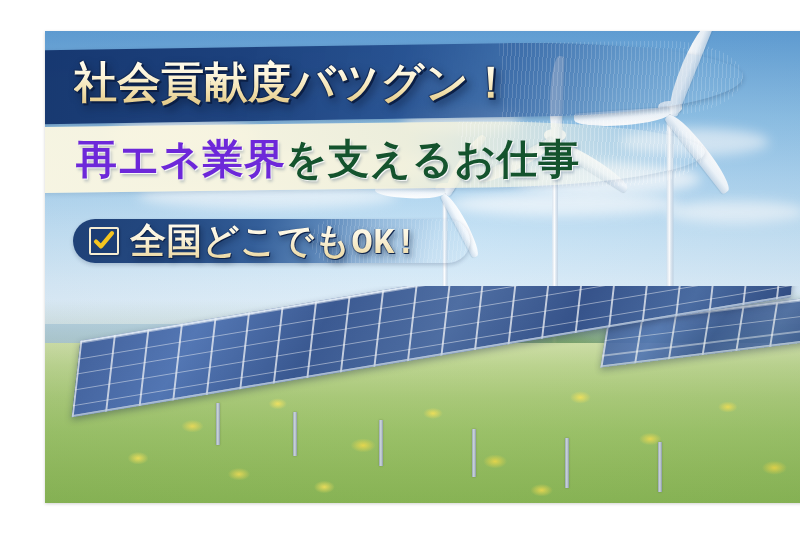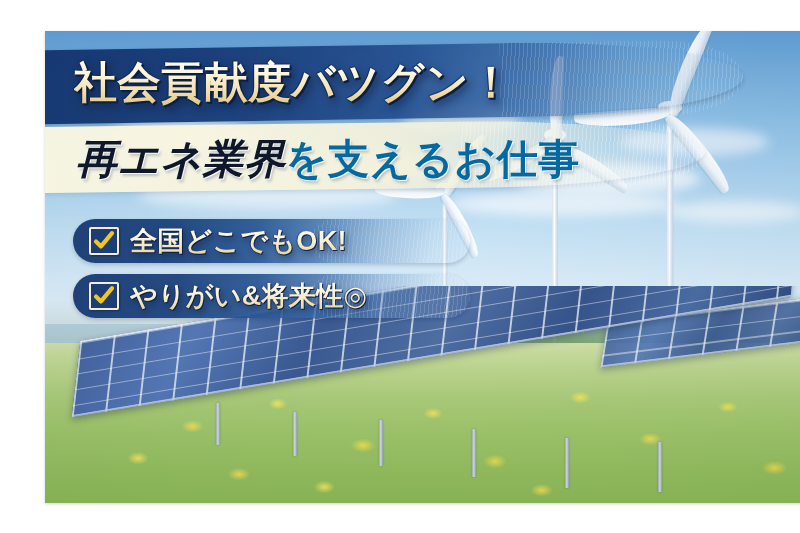--- a/index.html
+++ b/index.html
@@ -320,22 +320,22 @@
     left: 31px;
     top: 101px;
     font-size: 41px;
     font-weight: bold;
     letter-spacing: 0.5px;
     white-space: nowrap;
     text-shadow:
       1px 1px 0 rgba(255,255,255,0.85),
       2px 3px 3px rgba(40,70,110,0.28);
   }
-  .headline-2 .seg-green { color: #0f172a; font-style: italic; }
-  .headline-2 .seg-navy  { color: #0369a1; }
+  .headline-2 .seg-green { color: #6d28d9; }
+  .headline-2 .seg-navy  { color: #14532d; }
 
   
   .bullets {
     position: absolute;
     left: 28px;
     top: 188px;
     width: 640px;
   }
   .pill {
     position: relative;
@@ -387,33 +387,34 @@
     margin-right: 11px;
     display: flex;
     align-items: center;
     justify-content: center;
   }
   .checkbox svg { display: block; overflow: visible; }
 
   .pill-label {
     position: relative;
     z-index: 2;
-    font-size: 27px;
+    font-size: 36px;
     font-weight: bold;
     white-space: nowrap;
     letter-spacing: 0.3px;
     color: #f8efd4;
     background: linear-gradient(to bottom,
       #fffdf3 0%, #fbf4de 40%, #f0e0b2 74%, #e3cb8e 100%);
     -webkit-background-clip: text;
     background-clip: text;
     -webkit-text-fill-color: transparent;
     filter: drop-shadow(1.5px 1.5px 0 rgba(10,30,70,0.9))
             drop-shadow(-1px 0 0 rgba(10,30,70,0.45))
             drop-shadow(2px 3px 3px rgba(8,24,56,0.4));
+    font-family: Liberation Mono, monospace;
   }
 
   
   .company {
     position: absolute;
     right: 24px;
     bottom: 22px;
     font-size: 23px;
     font-weight: bold;
     letter-spacing: 1.4px;
@@ -519,27 +520,18 @@
         <div class="pill-bg"></div>
         <div class="checkbox">
           <svg width="20" height="18" viewBox="0 0 20 18" aria-hidden="true">
             <path d="M2 9.6 L7 14.4 L18 1.2" fill="none" stroke="#f5c51f" stroke-width="4.2" stroke-linecap="round" stroke-linejoin="round"></path>
           </svg>
         </div>
         <span class="pill-label">全国どこでもOK!</span>
       </div>
 
 
-      <div class="pill">
-        <div class="pill-bg"></div>
-        <div class="checkbox">
-          <svg width="20" height="18" viewBox="0 0 20 18" aria-hidden="true">
-            <path d="M2 9.6 L7 14.4 L18 1.2" fill="none" stroke="#f5c51f" stroke-width="4.2" stroke-linecap="round" stroke-linejoin="round"></path>
-          </svg>
-        </div>
-        <span class="pill-label">やりがい&amp;将来性◎</span>
-      </div>
 
     </div>
 
 
   </div>
 </div>
 
 </body></html>

